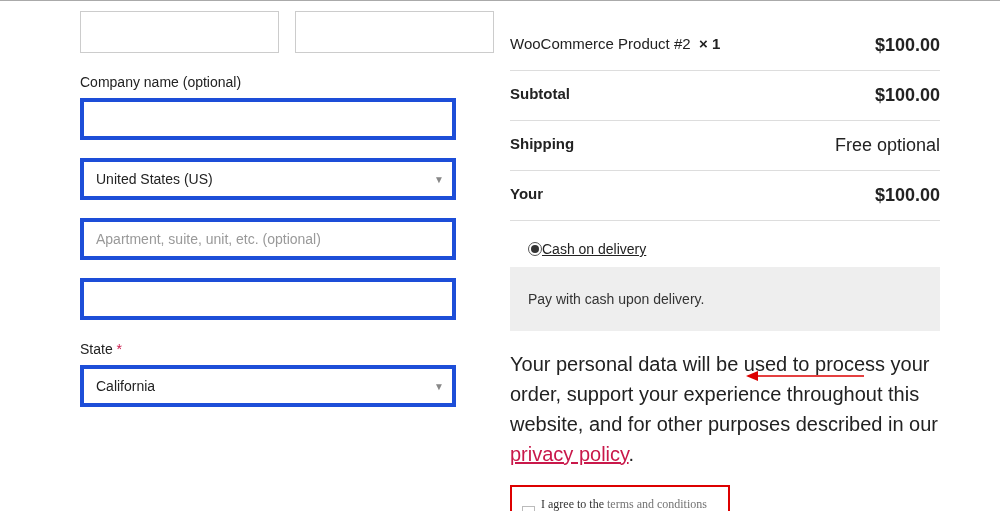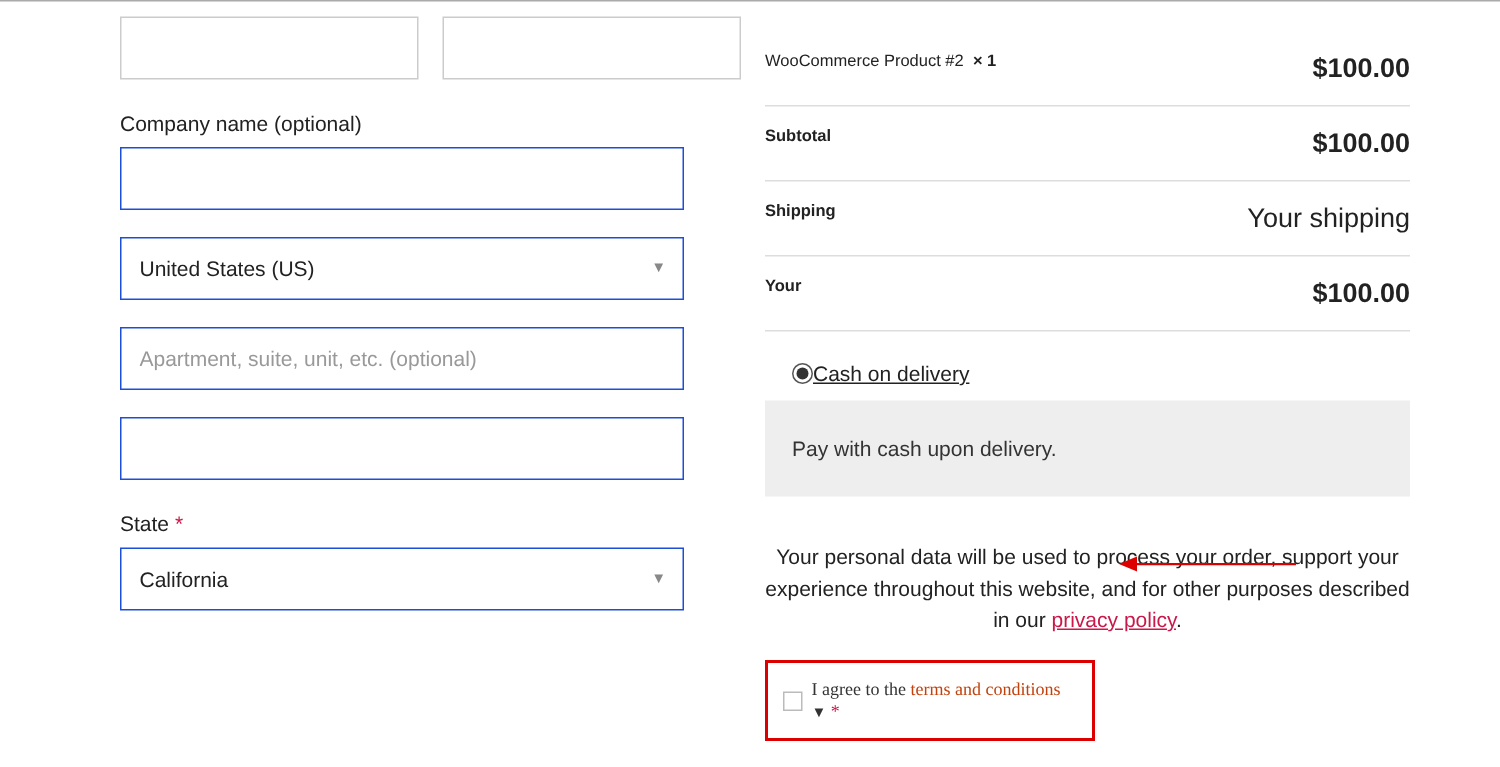--- a/index.html
+++ b/index.html
@@ -7,47 +7,47 @@
     .page { width: 1000px; height: 511px; position: relative; border-top: 1px solid #aaa; overflow: hidden; }
     .cols { display: flex; padding: 0 0 0 80px; }
     .left { width: 400px; padding-top: 10px; padding-right: 24px; }
     .right { width: 430px; margin-left: 30px; padding-top: 20px; }
 
     .row2 { display: flex; gap: 16px; margin-bottom: 18px; }
     .row2 input { flex: 1; height: 42px; border: 1px solid #ccc; padding: 0 10px; }
 
     .fld { margin-bottom: 18px; }
     .fld label { display: block; font-size: 14px; margin-bottom: 8px; color: #222; margin-top: 21px; }
-    .fld input[type=text] { width: 100%; height: 42px; border: 1px solid #1d4ed8; padding: 0 12px; font-size: 14px; color: #222; }
+    .fld input[type=text] { width: 100%; height: 42px; border: 4px solid #1d4ed8; padding: 0 12px; font-size: 14px; color: #222; }
     .fld input::placeholder { color: #999; }
     .req { color: #c9184a; }
 
     .select-wrap { position: relative; }
     .select-wrap input { padding-right: 30px; }
     .chev { position: absolute; right: 12px; top: 50%; transform: translateY(-50%); pointer-events: none; color: #888; font-size: 10px; }
 
     .order-row { display: flex; justify-content: space-between; padding: 14px 0; border-bottom: 1px solid #ddd; }
     .order-row:last-of-type { border-bottom: none; }
-    .order-label { font-size: 11px; }
+    .order-label { font-size: 15px; }
     .order-val { font-size: 18px; text-align: right; }
     .bold { font-weight: 700; }
 
     .pay-block { margin-top: 10px; }
     .pay-opt { display: flex; align-items: center; padding: 10px 0 10px 18px; text-decoration: underline; }
     .radio { width: 14px; height: 14px; border: 1.5px solid #555; border-radius: 50%; display: inline-flex; align-items: center; justify-content: center; }
     .radio.checked::after { content: ""; width: 8px; height: 8px; background: #333; border-radius: 50%; }
     .pay-desc { background: #eee; padding: 24px 18px; font-size: 14px; color: #333; }
 
-    .privacy { font-size: 14px; line-height: 1.5; margin-top: 30px; color: #222; text-align: center; }
+    .privacy { font-size: 20px; line-height: 1.5; margin-top: 18px; color: #222; }
     .privacy a { color: #c9184a; text-decoration: underline; }
 
     .terms-box { border: 2px solid #d00; padding: 10px 10px; margin-top: 16px; display: flex; align-items: center; width: 220px; }
     .terms-box .cb { width: 13px; height: 13px; border: 1px solid #bbb; display: inline-block; margin-right: 6px; flex-shrink: 0; }
     .terms-box .txt { font-size: 12px; font-family: Georgia, serif; color: #333; }
-    .terms-box .txt a { color: #c2410c; text-decoration: none; }
+    .terms-box .txt a { color: #737373; text-decoration: none; }
     .terms-box .tri { font-size: 10px; margin-left: 2px; }
 
     .arrow { position: absolute; left: 746px; top: 368px; }
     .arrow svg { display: block; }
 
     .place-order { margin-top: 42px; width: 100%; height: 50px; background: #c9184a; color: #fff; border: none; font-size: 15px; font-weight: 700; letter-spacing: 0.5px; cursor: pointer; }
   </style>
 </head>
 <body>
 
@@ -99,21 +99,21 @@
         <div class="order-val bold">$100.00</div>
       </div>
 
       <div class="order-row">
         <div class="order-label bold">Subtotal</div>
         <div class="order-val bold">$100.00</div>
       </div>
 
       <div class="order-row">
         <div class="order-label bold">Shipping</div>
-        <div class="order-val">Your shipping</div>
+        <div class="order-val">Free optional</div>
       </div>
 
       <div class="order-row">
         <div class="order-label bold">Your</div>
         <div class="order-val bold">$100.00</div>
       </div>
 
       <div class="pay-block">
         <div class="pay-opt">
           <span class="radio checked"></span>

